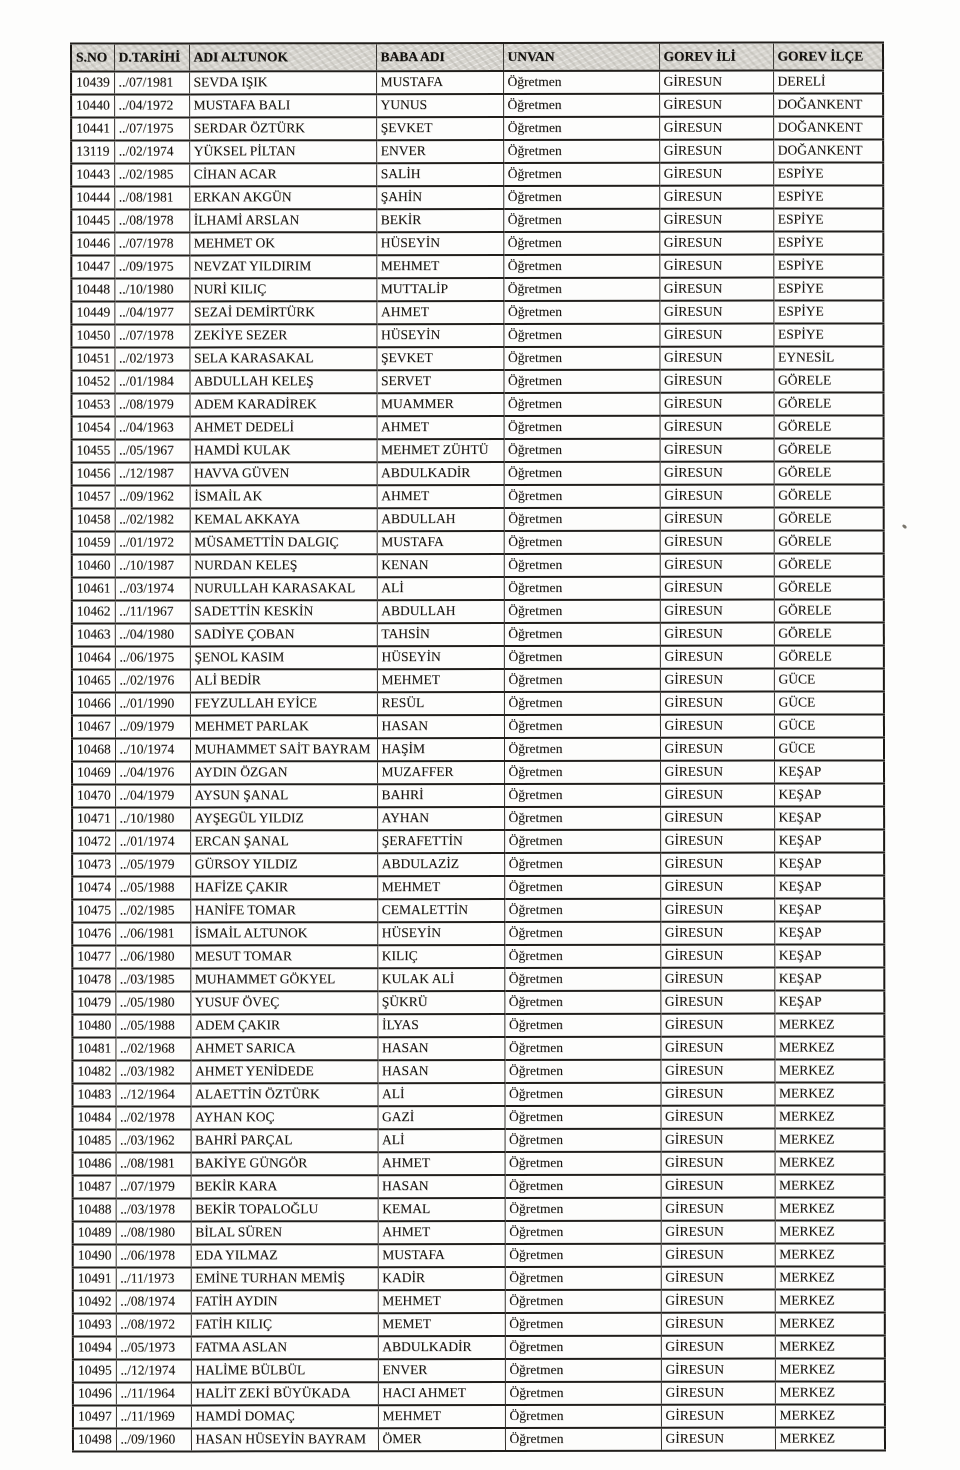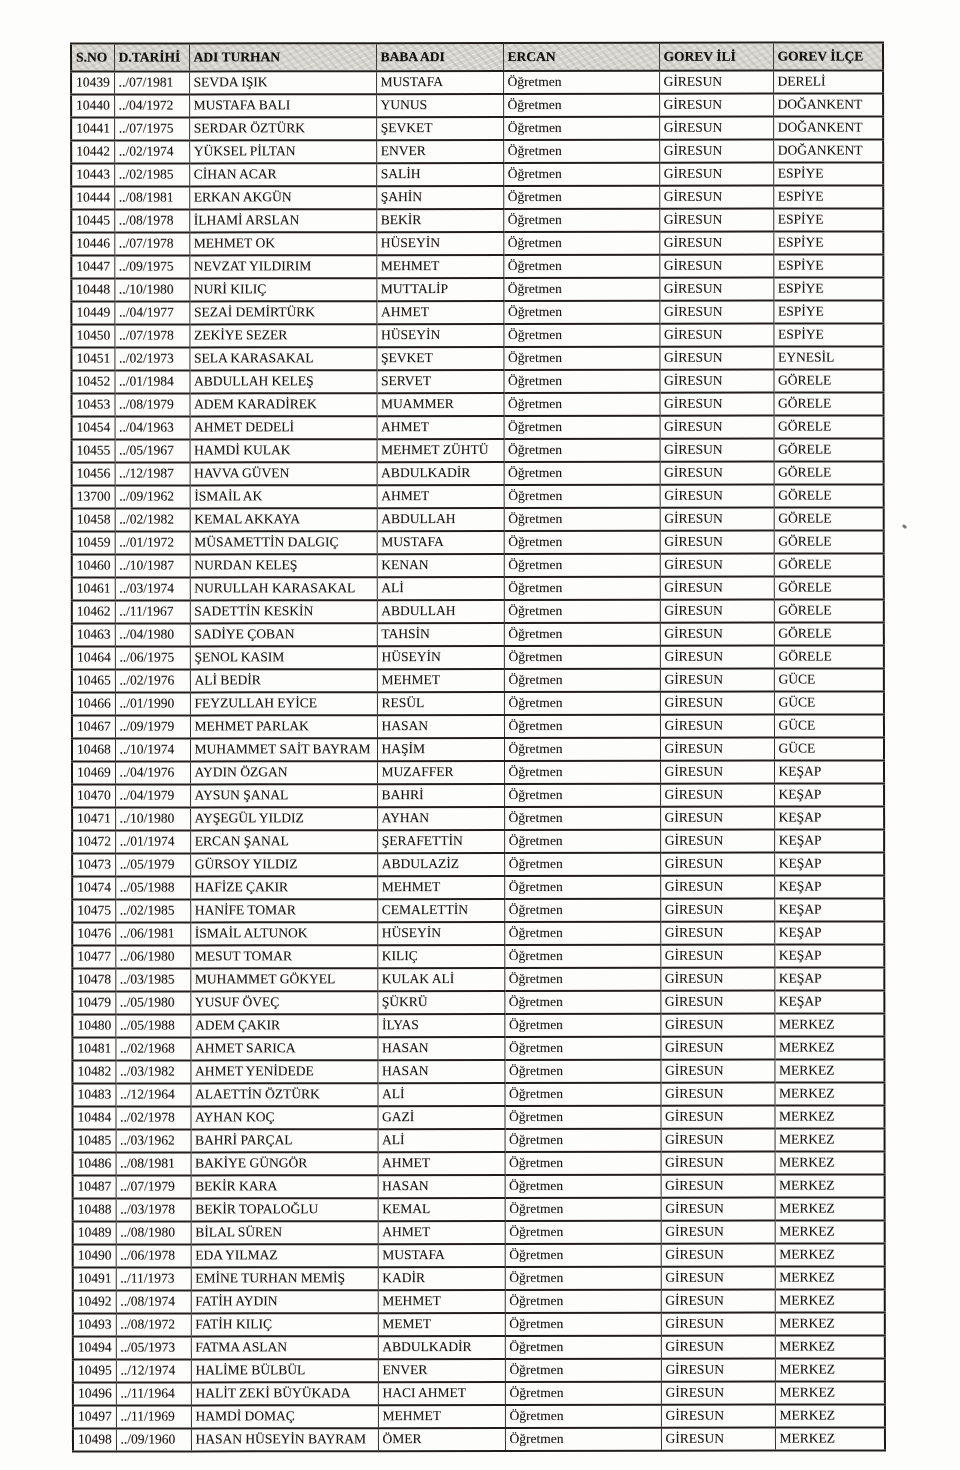--- a/index.html
+++ b/index.html
@@ -71,23 +71,23 @@
       <col style="width:187px">
       <col style="width:127px">
       <col style="width:156px">
       <col style="width:114px">
       <col style="width:110px">
     </colgroup>
     <thead>
       <tr>
         <th>S.NO</th>
         <th>D.TARİHİ</th>
-        <th>ADI TURHAN</th>
+        <th>ADI ALTUNOK</th>
         <th>BABA ADI</th>
-        <th>ERCAN</th>
+        <th>UNVAN</th>
         <th>GOREV İLİ</th>
         <th>GOREV İLÇE</th>
       </tr>
     </thead>
     <tbody>
         <tr>
       <td>10439</td>
       <td>../07/1981</td>
       <td>SEVDA IŞIK</td>
       <td>MUSTAFA</td>
@@ -107,21 +107,21 @@
         <tr>
       <td>10441</td>
       <td>../07/1975</td>
       <td>SERDAR ÖZTÜRK</td>
       <td>ŞEVKET</td>
       <td>Öğretmen</td>
       <td>GİRESUN</td>
       <td>DOĞANKENT</td>
     </tr>
         <tr>
-      <td>10442</td>
+      <td>13119</td>
       <td>../02/1974</td>
       <td>YÜKSEL PİLTAN</td>
       <td>ENVER</td>
       <td>Öğretmen</td>
       <td>GİRESUN</td>
       <td>DOĞANKENT</td>
     </tr>
         <tr>
       <td>10443</td>
       <td>../02/1985</td>
@@ -242,21 +242,21 @@
         <tr>
       <td>10456</td>
       <td>../12/1987</td>
       <td>HAVVA GÜVEN</td>
       <td>ABDULKADİR</td>
       <td>Öğretmen</td>
       <td>GİRESUN</td>
       <td>GÖRELE</td>
     </tr>
         <tr>
-      <td>13700</td>
+      <td>10457</td>
       <td>../09/1962</td>
       <td>İSMAİL AK</td>
       <td>AHMET</td>
       <td>Öğretmen</td>
       <td>GİRESUN</td>
       <td>GÖRELE</td>
     </tr>
         <tr>
       <td>10458</td>
       <td>../02/1982</td>

